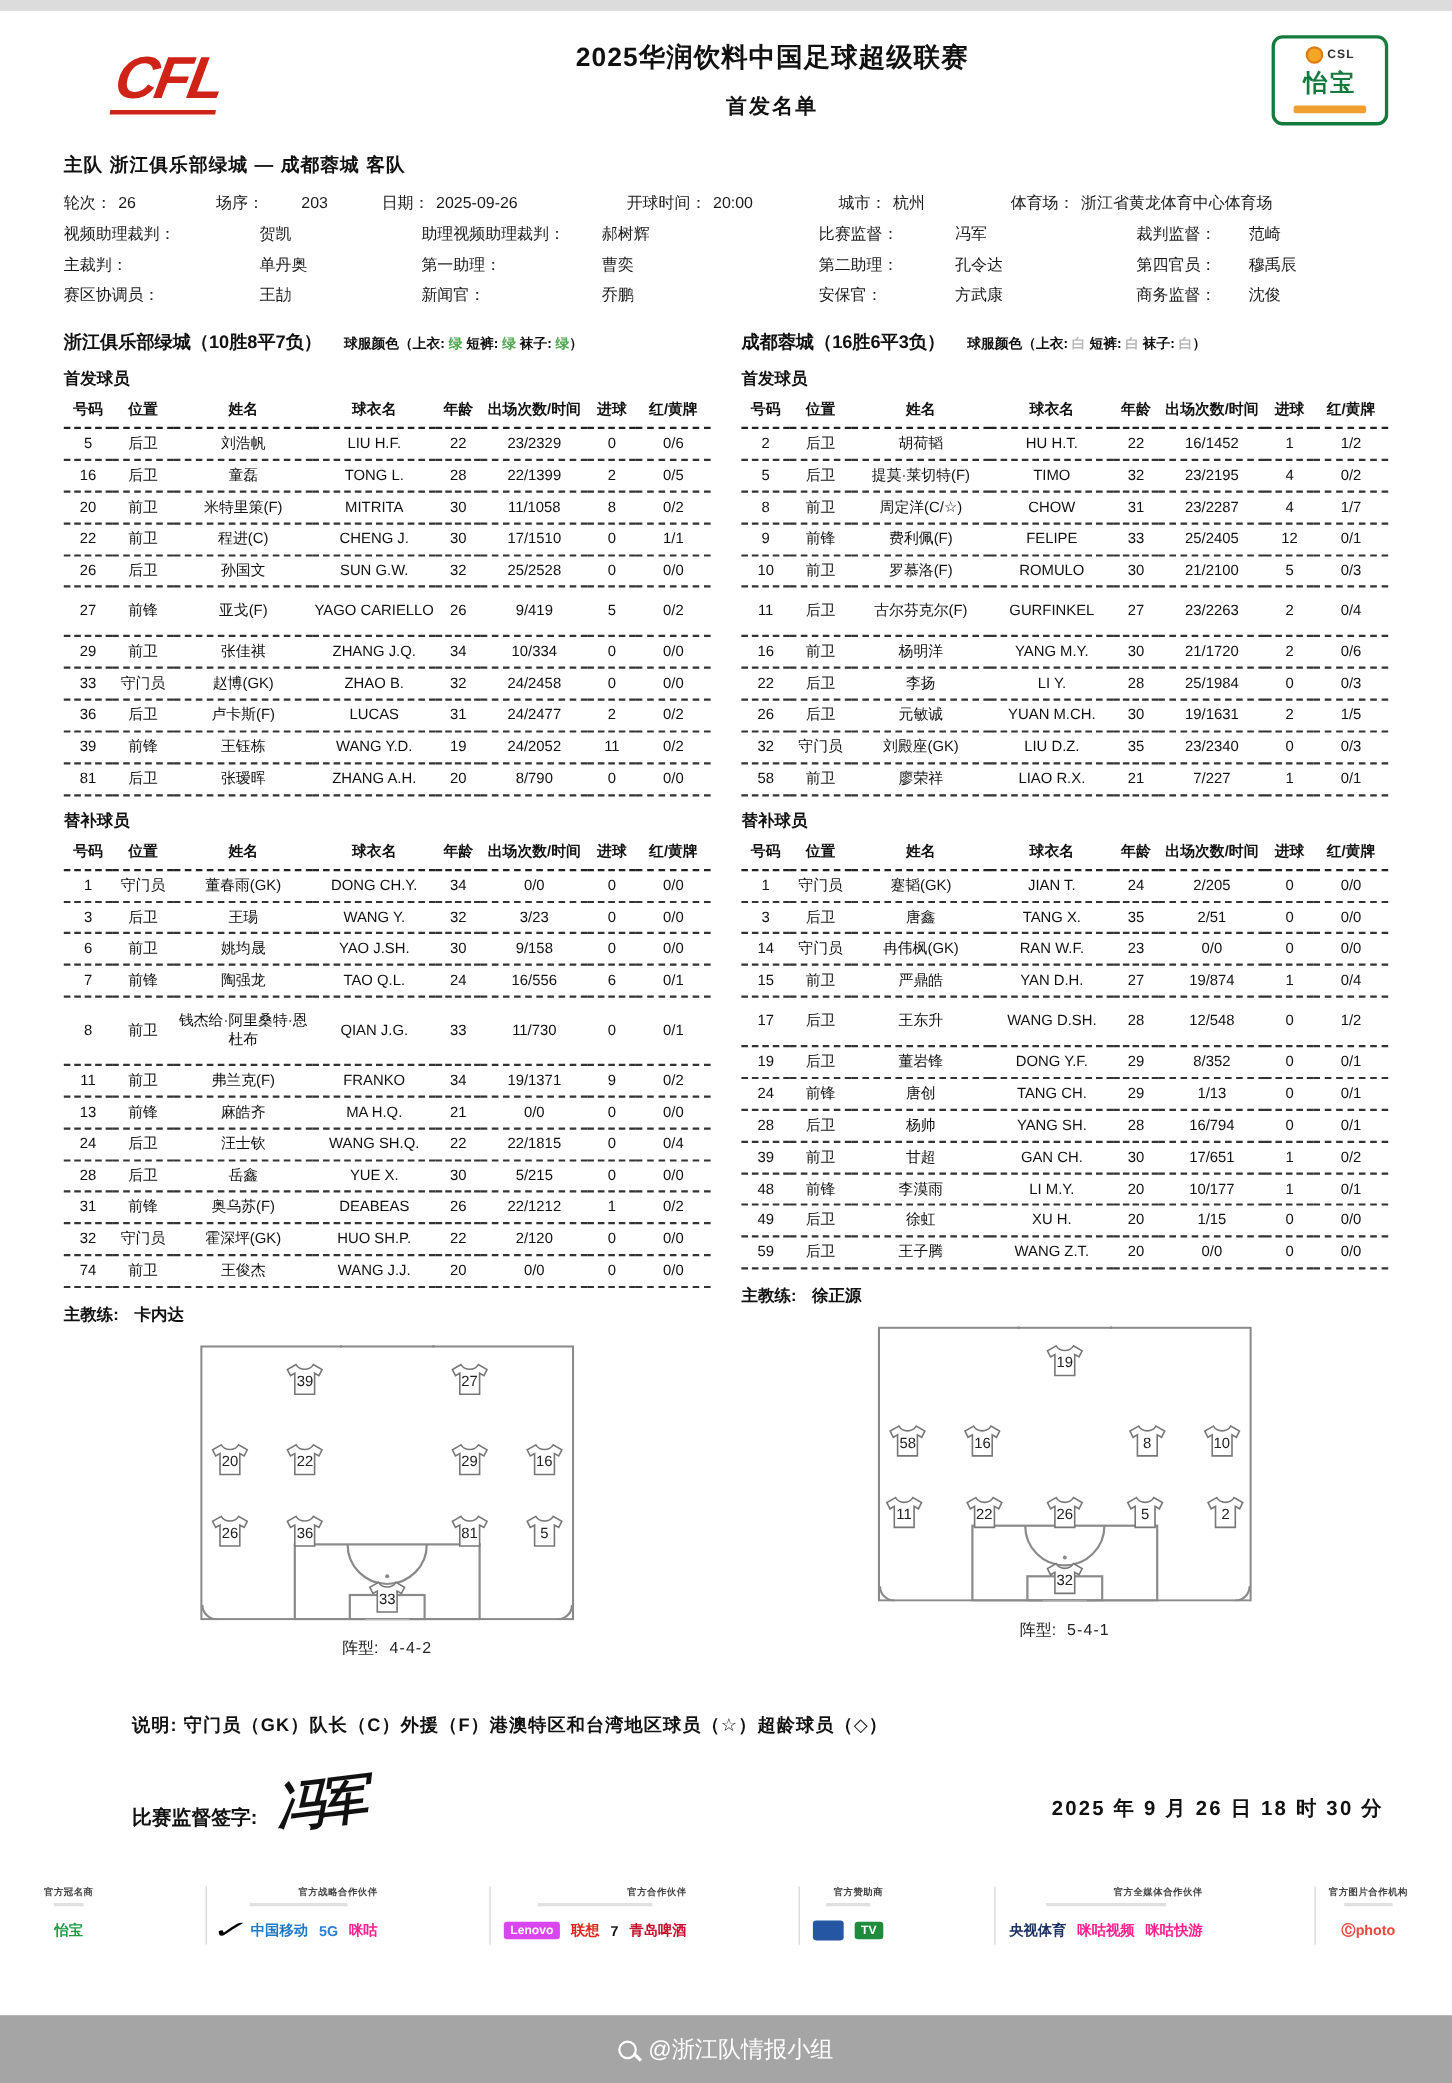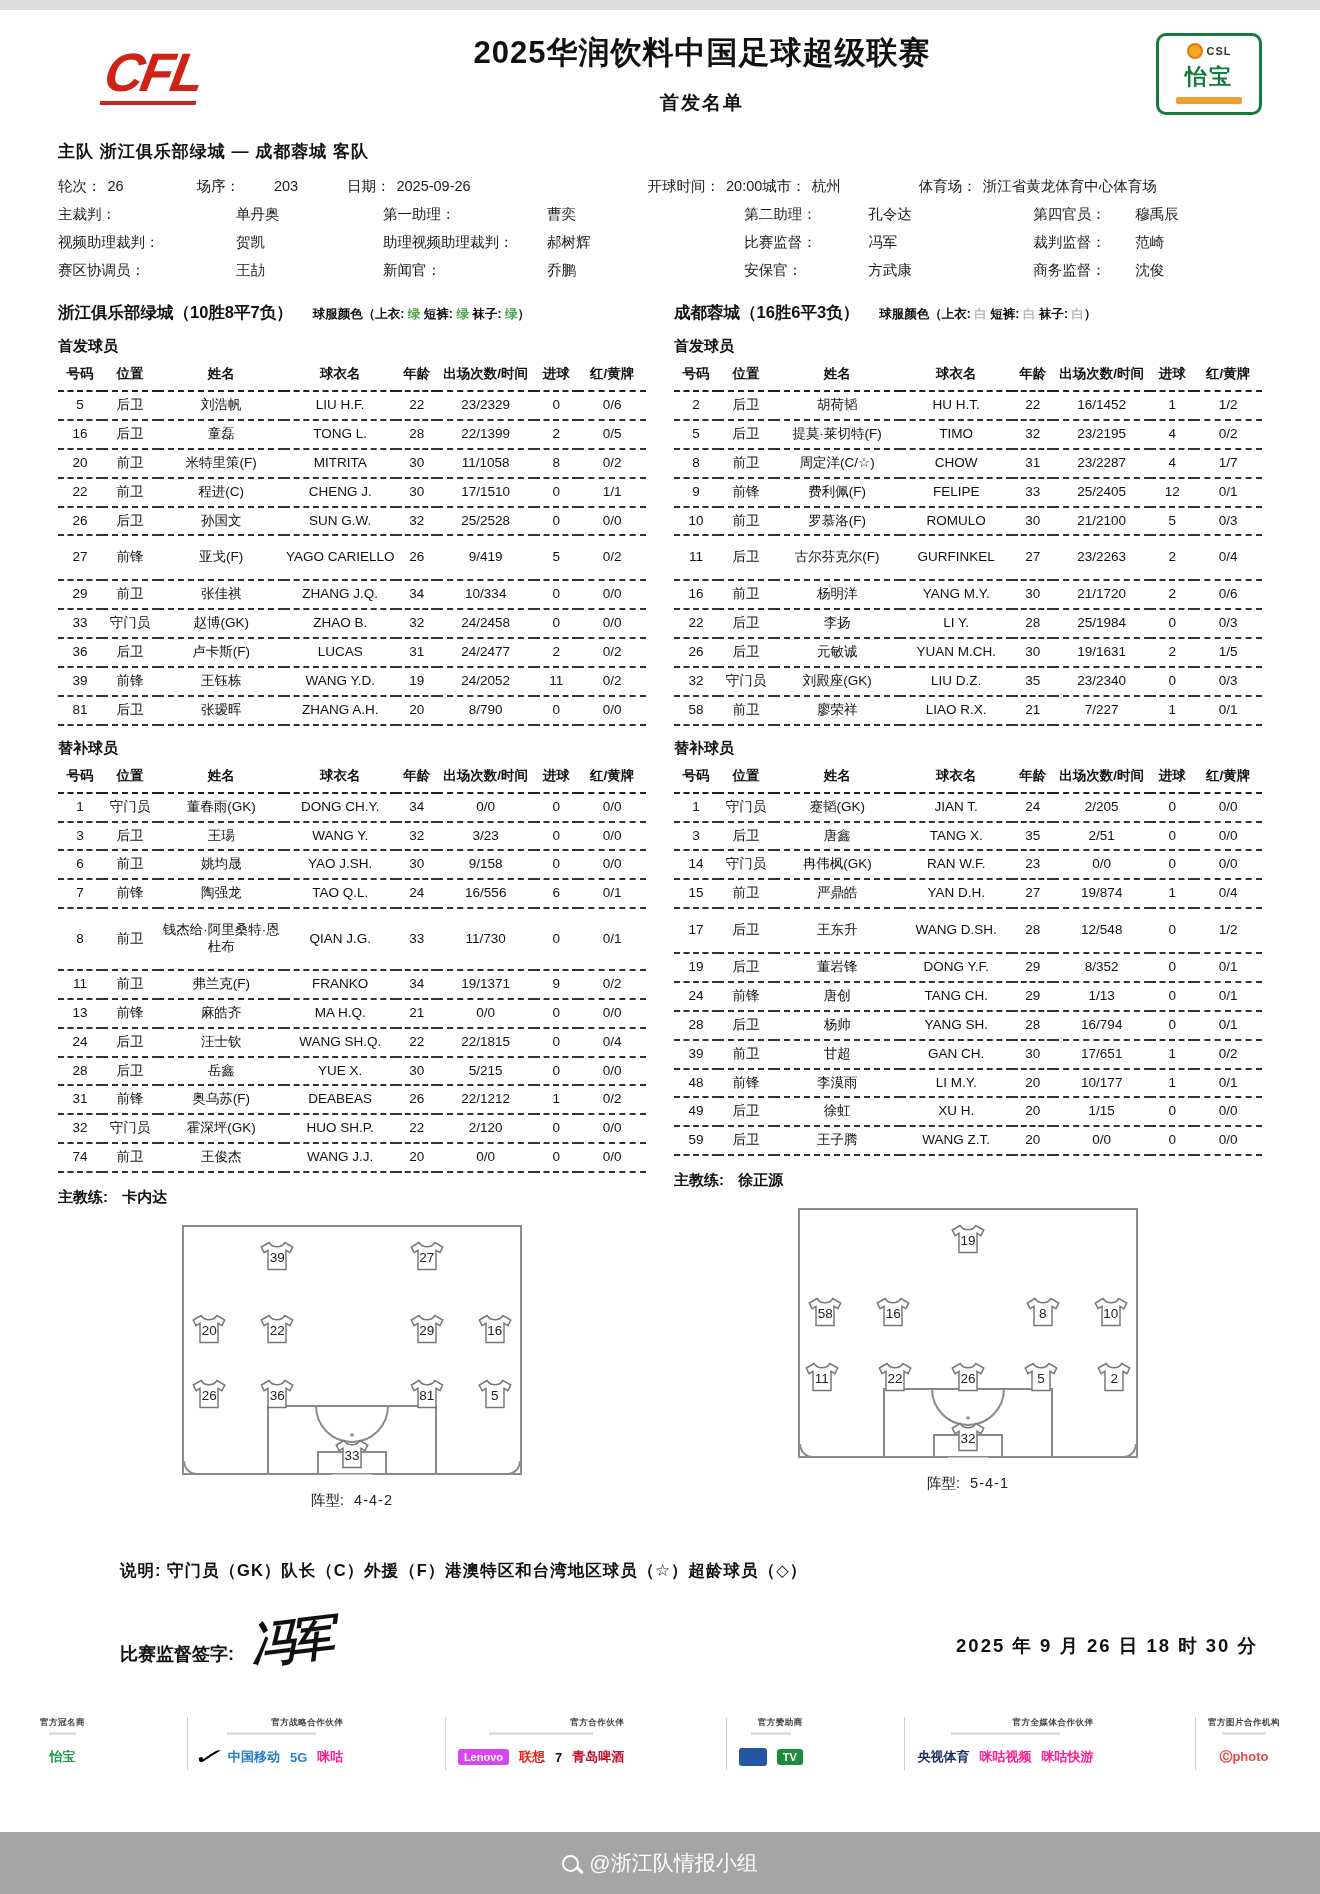--- a/index.html
+++ b/index.html
@@ -10,21 +10,21 @@
   }
   .top-strip { height:10px; background:#dcdcdc; }
   .defs { position:absolute; width:0; height:0; overflow:hidden; }
 
   
   .header { display:flex; align-items:center; padding:22px 58px 0 58px; }
   .cfl-logo { width:190px; text-align:center; }
   .cfl-text { display:inline-block; color:#cf2318; font-size:54px; font-weight:bold; font-style:italic;
               letter-spacing:-3px; transform:skewX(-10deg); border-bottom:4px solid #cf2318; line-height:1.05; }
   .titles { flex:1; text-align:center; }
-  .title { font-size:31px; font-weight:bold; letter-spacing:1px; }
+  .title { font-size:24px; font-weight:bold; letter-spacing:1px; }
   .subtitle { font-size:19px; font-weight:bold; margin-top:16px; letter-spacing:2px; }
   .csl-badge { width:106px; border:3px solid #157a3e; border-radius:10px; padding:7px 4px 8px; text-align:center; background:#fff; }
   .csl-top { display:flex; align-items:center; justify-content:center; gap:4px; }
   .csl-ball { width:16px; height:16px; border-radius:50%; background:#f5a623; border:2px solid #e07b10; display:inline-block; }
   .csl-text-sm { font-size:11px; font-weight:bold; color:#333; letter-spacing:1px; }
   .csl-brand { color:#157a3e; font-size:22px; font-weight:bold; margin-top:3px; letter-spacing:2px; }
   .csl-sub { height:7px; background:#f0a030; width:72%; margin:5px auto 0; border-radius:2px; }
 
   
   .teams-line { margin:24px 58px 0; font-size:17px; font-weight:bold; letter-spacing:1px; }
@@ -37,21 +37,21 @@
   .info-row:not(.info-row-first) .info-cell:nth-child(1) .info-label{ min-width:172px; }
   .info-row:not(.info-row-first) .info-cell:nth-child(2){ width:30%; }
   .info-row:not(.info-row-first) .info-cell:nth-child(2) .info-label{ min-width:158px; }
   .info-row:not(.info-row-first) .info-cell:nth-child(3){ width:24%; }
   .info-row:not(.info-row-first) .info-cell:nth-child(3) .info-label{ min-width:118px; }
   .info-row:not(.info-row-first) .info-cell:nth-child(4){ width:19%; }
   .info-row:not(.info-row-first) .info-cell:nth-child(4) .info-label{ min-width:96px; }
   .info-row-first .info-cell:nth-child(1){ width:11.5%; }
   .info-row-first .info-cell:nth-child(2){ width:12.5%;gap:28px; }
   .info-row-first .info-cell:nth-child(3){ width:18.5%; }
-  .info-row-first .info-cell:nth-child(4){ width:16%;justify-content:flex-end; }
+  .info-row-first .info-cell:nth-child(4){ width:16%; }
   .info-row-first .info-cell:nth-child(5){ width:13%; }
   .info-row-first .info-cell:nth-child(6){ flex:1; }
 
   
   .cols { display:flex; gap:28px; margin:22px 58px 0; }
   .col { flex:1; min-width:0; }
   .team-head { display:flex; align-items:baseline; gap:20px; }
   .team-name { font-size:16.5px; font-weight:bold; white-space:nowrap; }
   .kit { font-size:12.5px; font-weight:bold; white-space:nowrap; }
   .kit .kit-val { font-weight:bold; }
@@ -151,52 +151,52 @@
         <span class="info-label" data-name="info-label">城市：</span>
         <span class="info-value" data-name="info-value">杭州</span>
       </div>
       <div class="info-cell" data-name="info-field">
         <span class="info-label" data-name="info-label">体育场：</span>
         <span class="info-value" data-name="info-value">浙江省黄龙体育中心体育场</span>
       </div>
     </div>
     <div class="info-row" data-name="match-info-row">
       <div class="info-cell" data-name="info-field">
+        <span class="info-label" data-name="info-label">视频助理裁判：</span>
+        <span class="info-value" data-name="info-value">贺凯</span>
+      </div>
+      <div class="info-cell" data-name="info-field">
+        <span class="info-label" data-name="info-label">助理视频助理裁判：</span>
+        <span class="info-value" data-name="info-value">郝树辉</span>
+      </div>
+      <div class="info-cell" data-name="info-field">
+        <span class="info-label" data-name="info-label">比赛监督：</span>
+        <span class="info-value" data-name="info-value">冯军</span>
+      </div>
+      <div class="info-cell" data-name="info-field">
+        <span class="info-label" data-name="info-label">裁判监督：</span>
+        <span class="info-value" data-name="info-value">范崎</span>
+      </div>
+    </div>
+    <div class="info-row" data-name="match-info-row">
+      <div class="info-cell" data-name="info-field">
         <span class="info-label" data-name="info-label">主裁判：</span>
         <span class="info-value" data-name="info-value">单丹奥</span>
       </div>
       <div class="info-cell" data-name="info-field">
         <span class="info-label" data-name="info-label">第一助理：</span>
         <span class="info-value" data-name="info-value">曹奕</span>
       </div>
       <div class="info-cell" data-name="info-field">
         <span class="info-label" data-name="info-label">第二助理：</span>
         <span class="info-value" data-name="info-value">孔令达</span>
       </div>
       <div class="info-cell" data-name="info-field">
         <span class="info-label" data-name="info-label">第四官员：</span>
         <span class="info-value" data-name="info-value">穆禹辰</span>
-      </div>
-    </div>
-    <div class="info-row" data-name="match-info-row">
-      <div class="info-cell" data-name="info-field">
-        <span class="info-label" data-name="info-label">视频助理裁判：</span>
-        <span class="info-value" data-name="info-value">贺凯</span>
-      </div>
-      <div class="info-cell" data-name="info-field">
-        <span class="info-label" data-name="info-label">助理视频助理裁判：</span>
-        <span class="info-value" data-name="info-value">郝树辉</span>
-      </div>
-      <div class="info-cell" data-name="info-field">
-        <span class="info-label" data-name="info-label">比赛监督：</span>
-        <span class="info-value" data-name="info-value">冯军</span>
-      </div>
-      <div class="info-cell" data-name="info-field">
-        <span class="info-label" data-name="info-label">裁判监督：</span>
-        <span class="info-value" data-name="info-value">范崎</span>
       </div>
     </div>
     <div class="info-row" data-name="match-info-row">
       <div class="info-cell" data-name="info-field">
         <span class="info-label" data-name="info-label">赛区协调员：</span>
         <span class="info-value" data-name="info-value">王劼</span>
       </div>
       <div class="info-cell" data-name="info-field">
         <span class="info-label" data-name="info-label">新闻官：</span>
         <span class="info-value" data-name="info-value">乔鹏</span>

